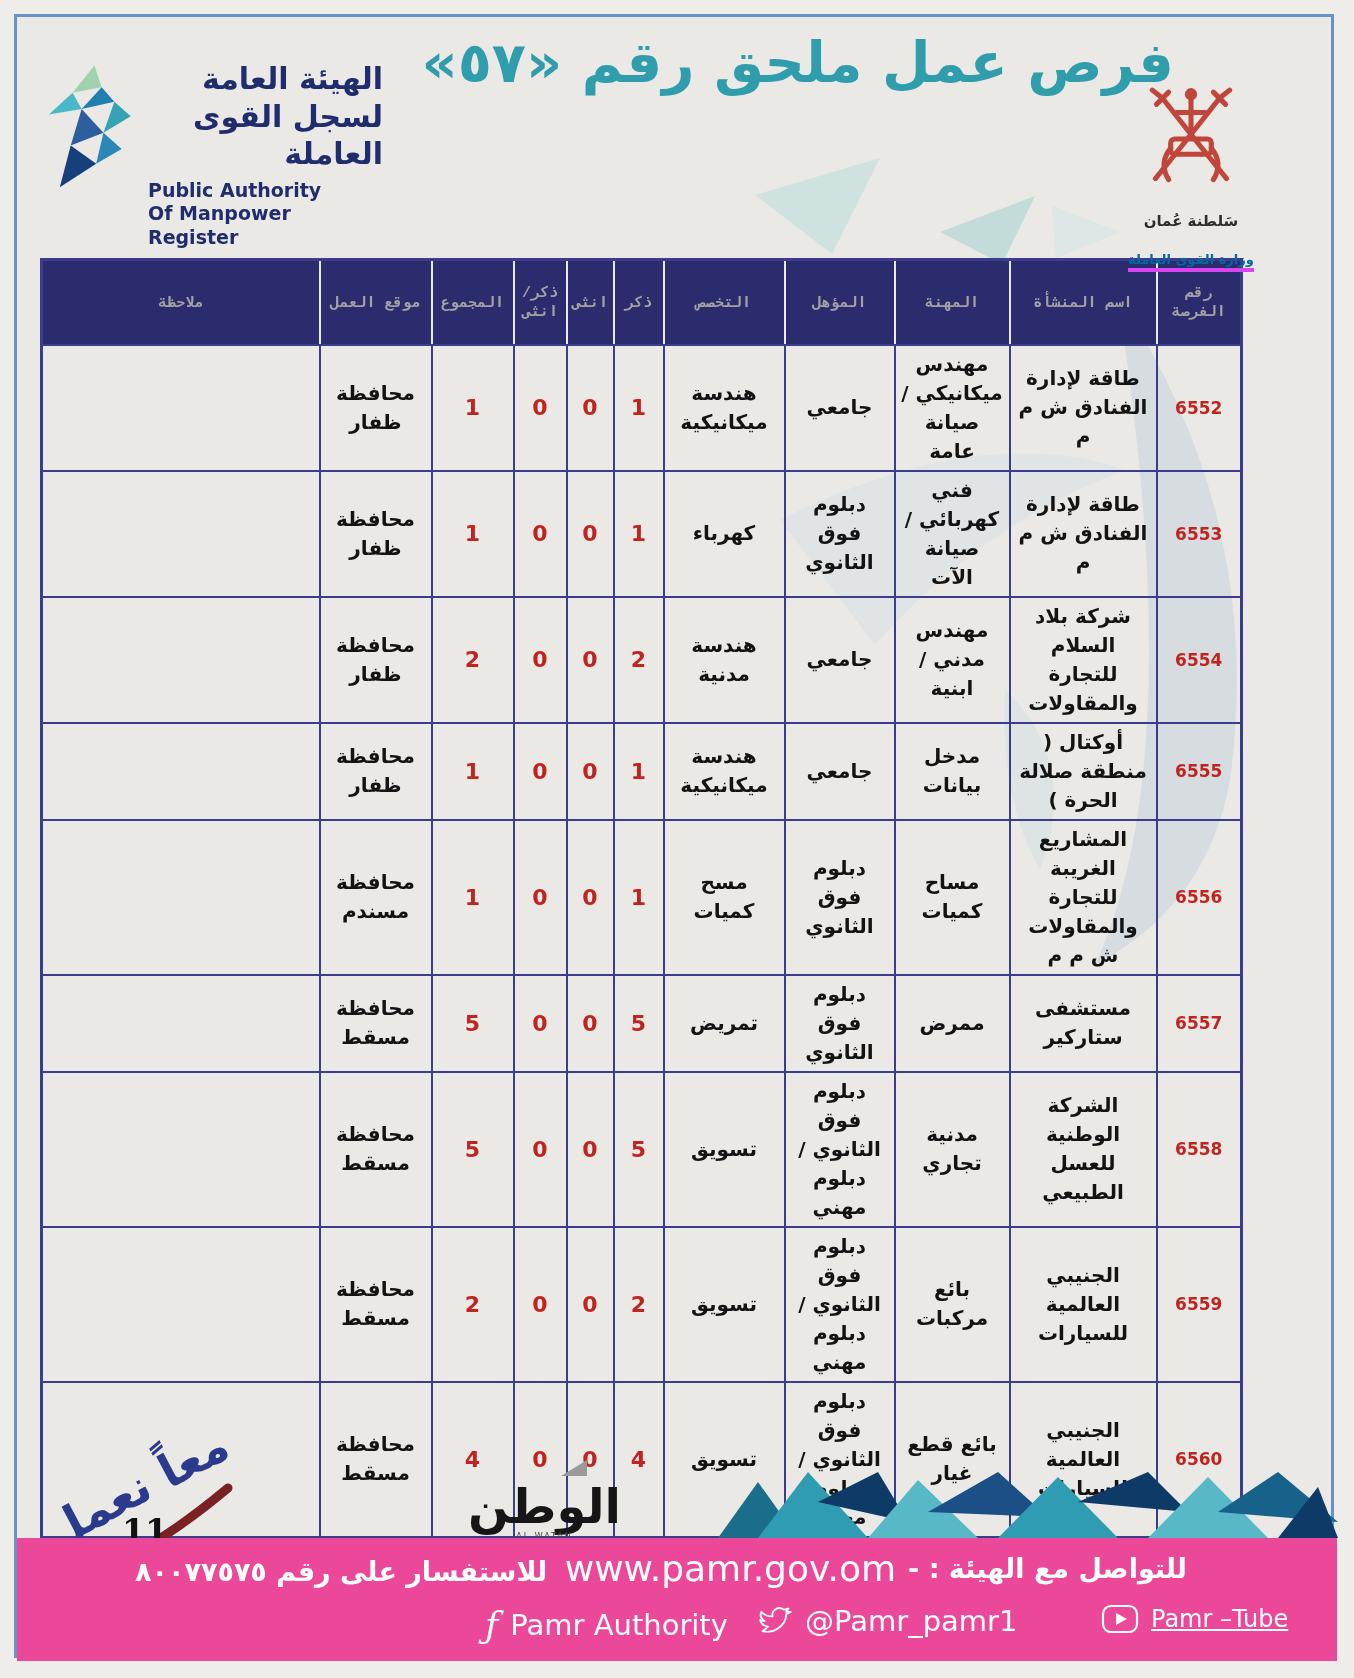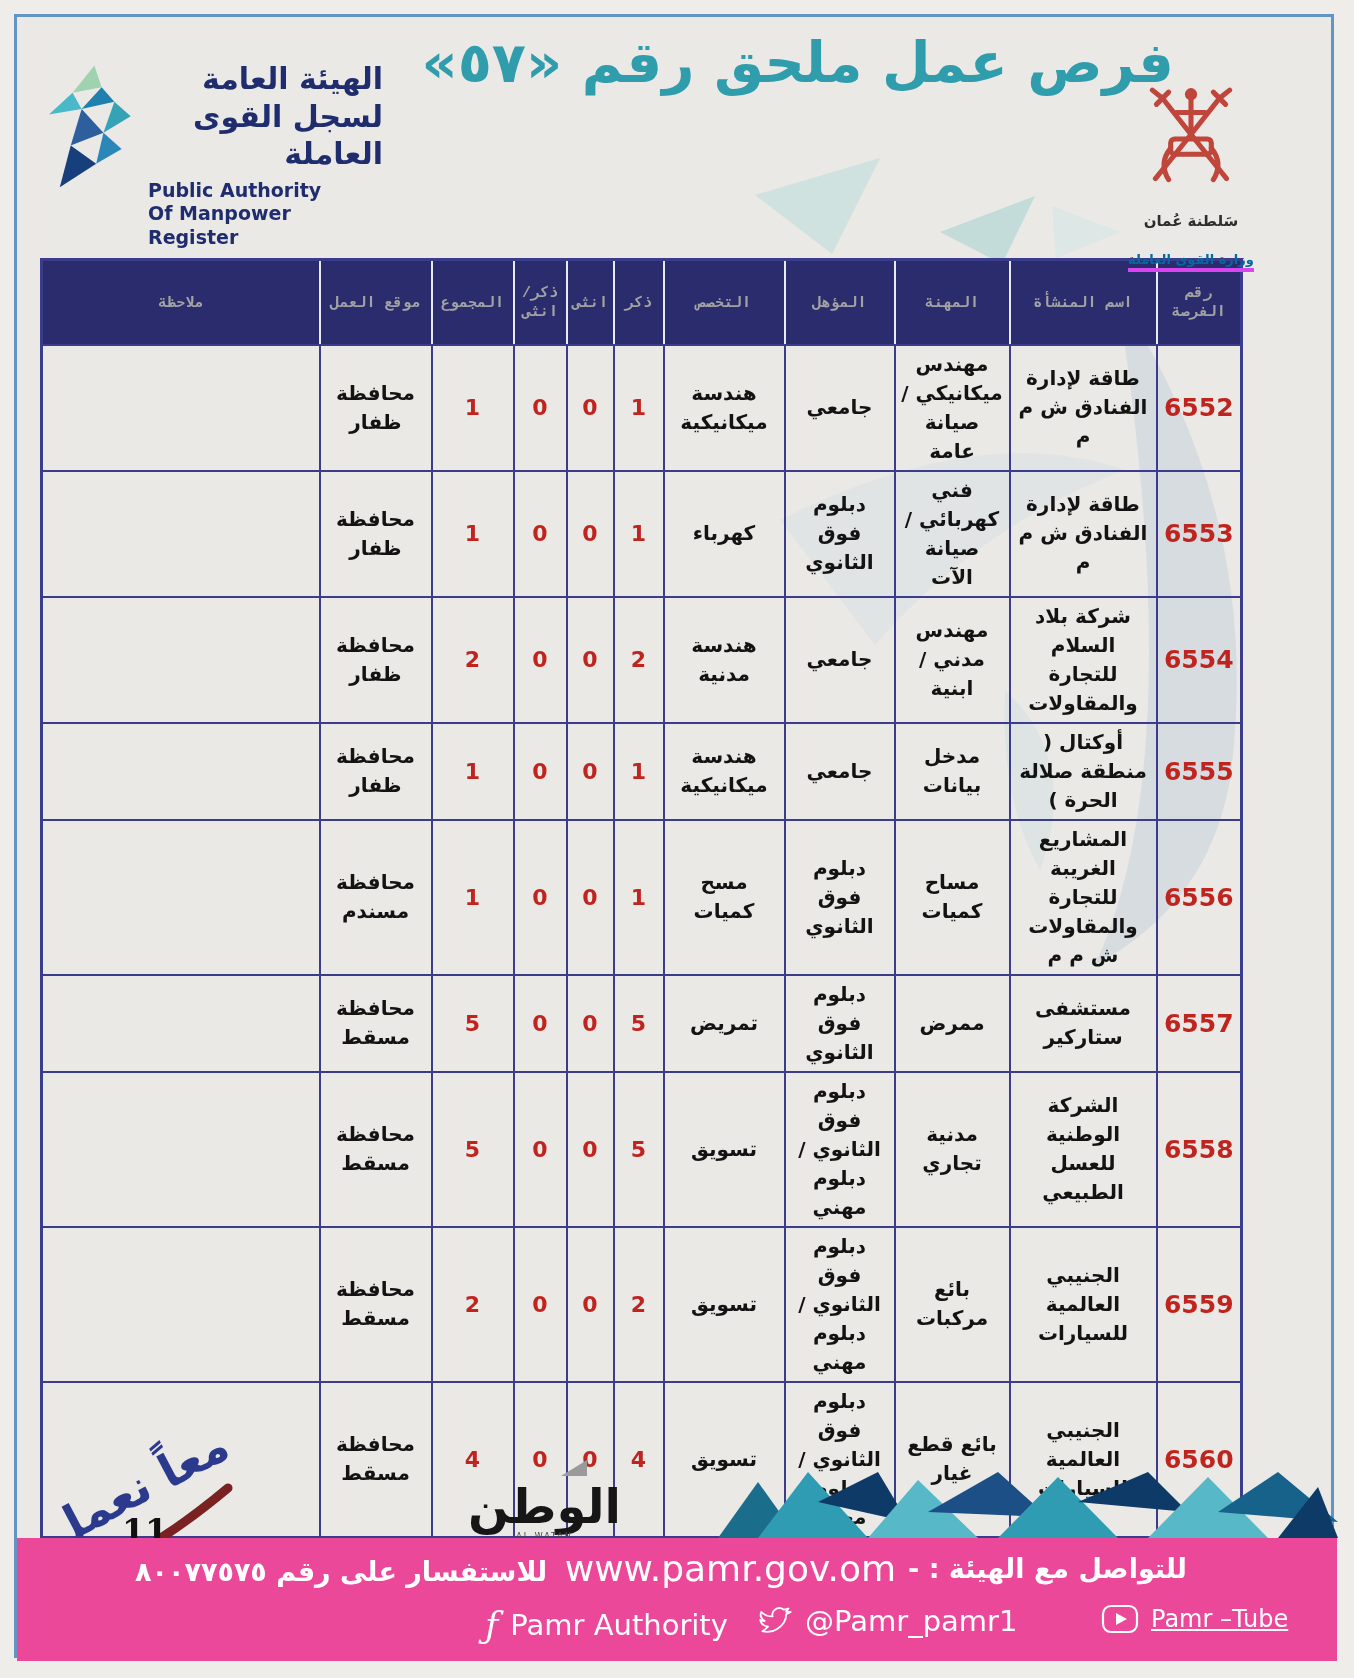--- a/index.html
+++ b/index.html
@@ -21,21 +21,21 @@
   .emblem-text2{font-size:13px;font-weight:bold;color:#0369a1;direction:rtl;
                 border-bottom:4px solid #d946ef;display:inline-block;padding-bottom:1px;}
   
   .tbl-wrap{position:absolute;left:40px;top:258px;z-index:2;}
   table{border-collapse:collapse;direction:rtl;table-layout:fixed;border:3px solid #3c3c8c;}
   th{background:#2b2c6d;color:#a3a3a3;font-size:15px;font-weight:bold;
      border:2px solid #e9e9f4;border-top:2px solid #3c3c8c;border-bottom:2px solid #3c3c8c;
      padding:4px 3px;font-family:Liberation Mono, monospace;}
   td{border:2px solid #3c3c8c;text-align:center;vertical-align:middle;padding:4px 5px;
      background:transparent;}
-  td.opp{color:#c0241f;font-size:25px;font-weight:bold;}
+  td.opp{color:#c0241f;font-size:17px;font-weight:bold;}
   td.num{color:#c0241f;font-size:22px;font-weight:bold;}
   td.txt{color:#131313;font-size:20px;font-weight:bold;line-height:1.45;}
   
   .slogan{position:absolute;left:34px;top:1462px;z-index:4;transform:rotate(-28deg);
           font-size:46px;font-weight:bold;color:#2b3a8c;direction:rtl;}
   .slogan-swoosh{position:absolute;left:28px;top:1470px;z-index:3;}
   .page-num{position:absolute;left:122px;top:1512px;z-index:4;
             font-family:"DejaVu Serif",serif;font-size:33px;font-weight:bold;color:#111;}
   .watan{position:absolute;left:468px;top:1458px;z-index:4;text-align:center;color:#161616;}
   .watan-name{font-size:48px;font-weight:bold;direction:rtl;line-height:1;}

